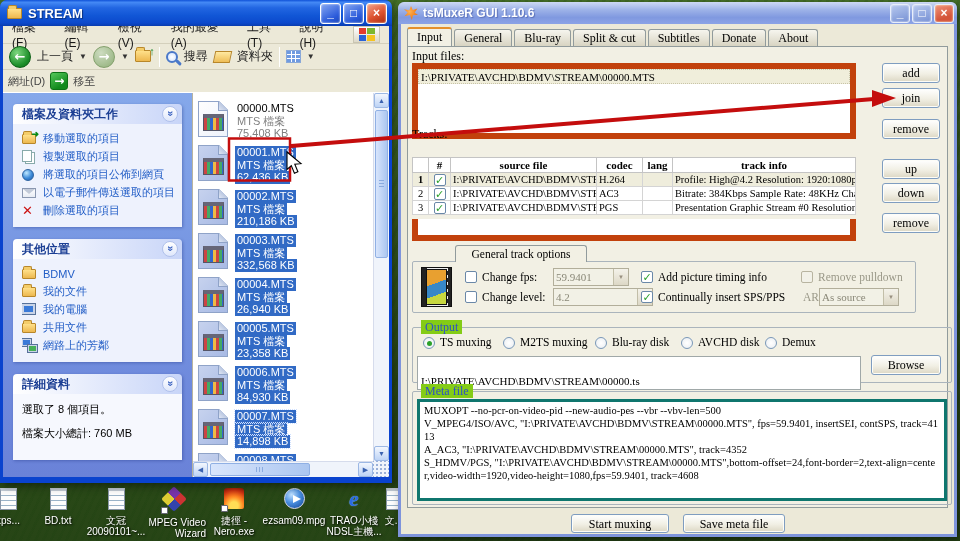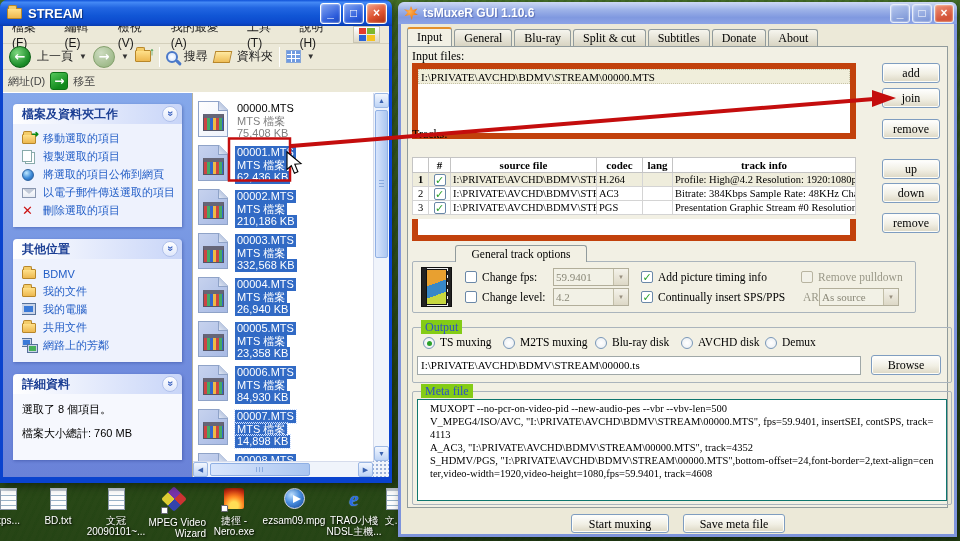--- a/index.html
+++ b/index.html
@@ -174,22 +174,22 @@
       border:1px solid #111; }
   .film::after { content:""; position:absolute; left:5px; top:2px; right:5px; bottom:2px;
       background:linear-gradient(160deg,#e8a030 0 40%, #3888c8 40% 70%, #c8d840 70%); outline:1px solid #111; }
   .olabel { position:absolute; font-size:11.5px; white-space:nowrap; }
   .olabel.dis { color:#9a9888; }
   .ddl { position:absolute; height:18px; background:#f2f1e6; border:1px solid #b2ae9a; color:#8a8878; font-size:11px; line-height:16px; padding:0 2px; }
   .ddl i { position:absolute; right:0; top:0; bottom:0; width:15px; background:linear-gradient(#f4f2ea,#ddd8c6); border-left:1px solid #c2bea8;
       font-style:normal; font-size:6px; color:#999080; text-align:center; line-height:16px; }
   .radio { position:absolute; width:12px; height:12px; border-radius:50%; background:radial-gradient(#fff,#e8ecf0); border:1px solid #7a98b8; }
   .radio.on::after { content:""; position:absolute; left:3px; top:3px; width:5px; height:5px; border-radius:50%; background:#2ba12b; }
-  .field { position:absolute; background:#fff; border:1px solid #a0a8a8; font-size:11px; line-height:17px; padding:0 3px; white-space:nowrap; overflow:hidden; }
-  .metabox { position:absolute; background:#fff; border:1px solid #0f766e; font-size:10.5px; line-height:13px; padding:2px 12px; overflow:hidden; }
+  .field { position:absolute; background:#fff; border:1px solid #a0a8a8; font-size:11px; line-height:17px; padding:16px 3px; white-space:nowrap; overflow:hidden; }
+  .metabox { position:absolute; background:#fff; border:3px solid #0f766e; font-size:10.5px; line-height:13px; padding:2px 4px; overflow:hidden; }
   .metabox div { word-break:break-all; }
 
   
   #overlay { position:absolute; inset:0; z-index:60; pointer-events:none; }
 </style>
 </head>
 <body>
 
 <div class="deskicon" style="left:-24px; top:488px;">
   <div class="di-img">
@@ -575,21 +575,21 @@
       <div class="xbtn" style="left:474px; top:166px;">remove</div>
 
       <div class="opt-tab" style="left:4px; top:198px;margin-left:43px;">General track options</div>
       <div class="grp" style="left:4px; top:214px; width:504px; height:52px;">
         <div class="film" style="left:8px; top:5px;"></div>
         <span class="chk off" style="position:absolute; left:52px; top:9px;">✓</span>
         <div class="olabel" style="left:69px; top:9px;">Change fps:</div>
         <div class="ddl" style="left:140px; top:6px; width:76px;"><span>59.9401</span><i>▼</i></div>
         <span class="chk off" style="position:absolute; left:52px; top:29px;">✓</span>
         <div class="olabel" style="left:69px; top:29px;">Change level:</div>
-        <div class="ddl" style="left:140px; top:26px; width:76px;"><span>4.2</span><i>▼</i></div>
+        <div class="ddl" style="left:140px; top:26px; width:100px;"><span>4.2</span><i>▼</i></div>
         <span class="chk" style="position:absolute; left:228px; top:9px;">✓</span>
         <div class="olabel" style="left:245px; top:9px;">Add picture timing info</div>
         <span class="chk" style="position:absolute; left:228px; top:29px;">✓</span>
         <div class="olabel" style="left:245px; top:29px;">Continually insert SPS/PPS</div>
         <span class="chk off dis" style="position:absolute; left:388px; top:9px;">✓</span>
         <div class="olabel dis" style="left:405px; top:9px;">Remove pulldown</div>
         <div class="olabel dis" style="left:390px; top:29px;">AR</div>
         <div class="ddl" style="left:406px; top:26px; width:80px;"><span>As source</span><i>▼</i></div>
       </div>
 

